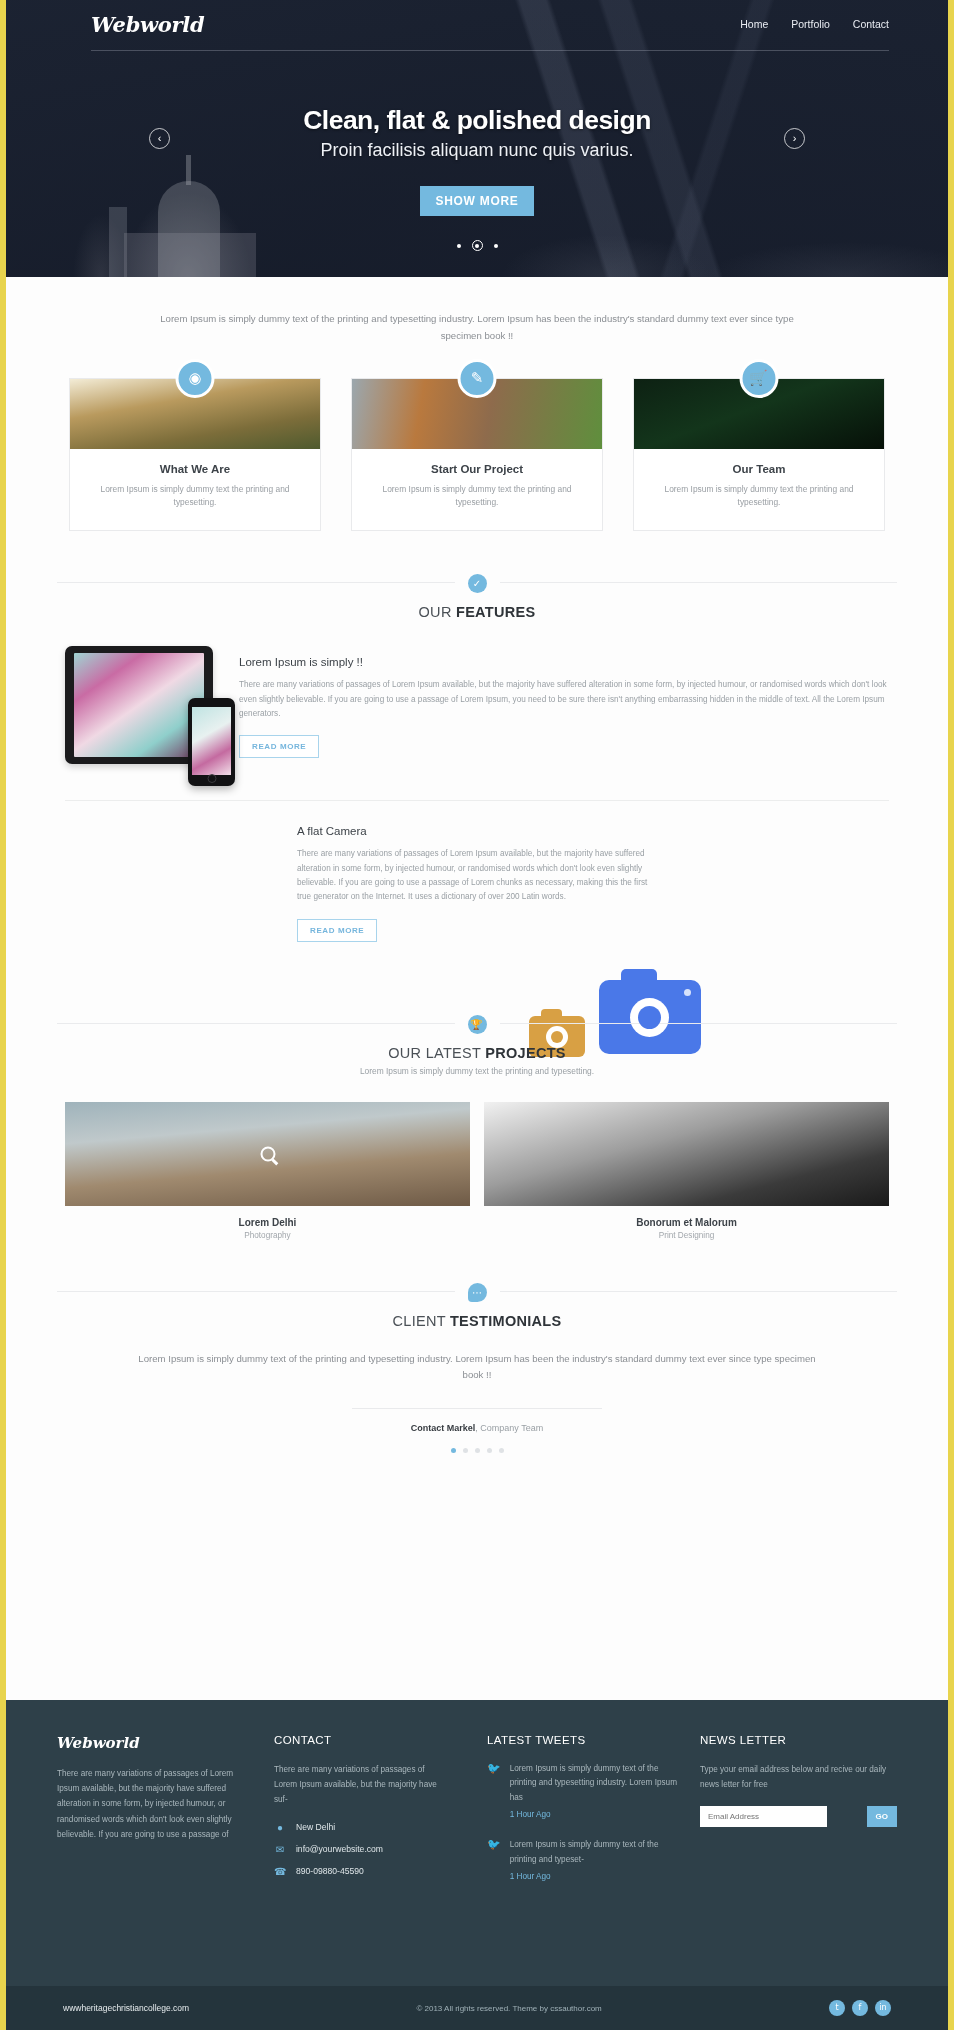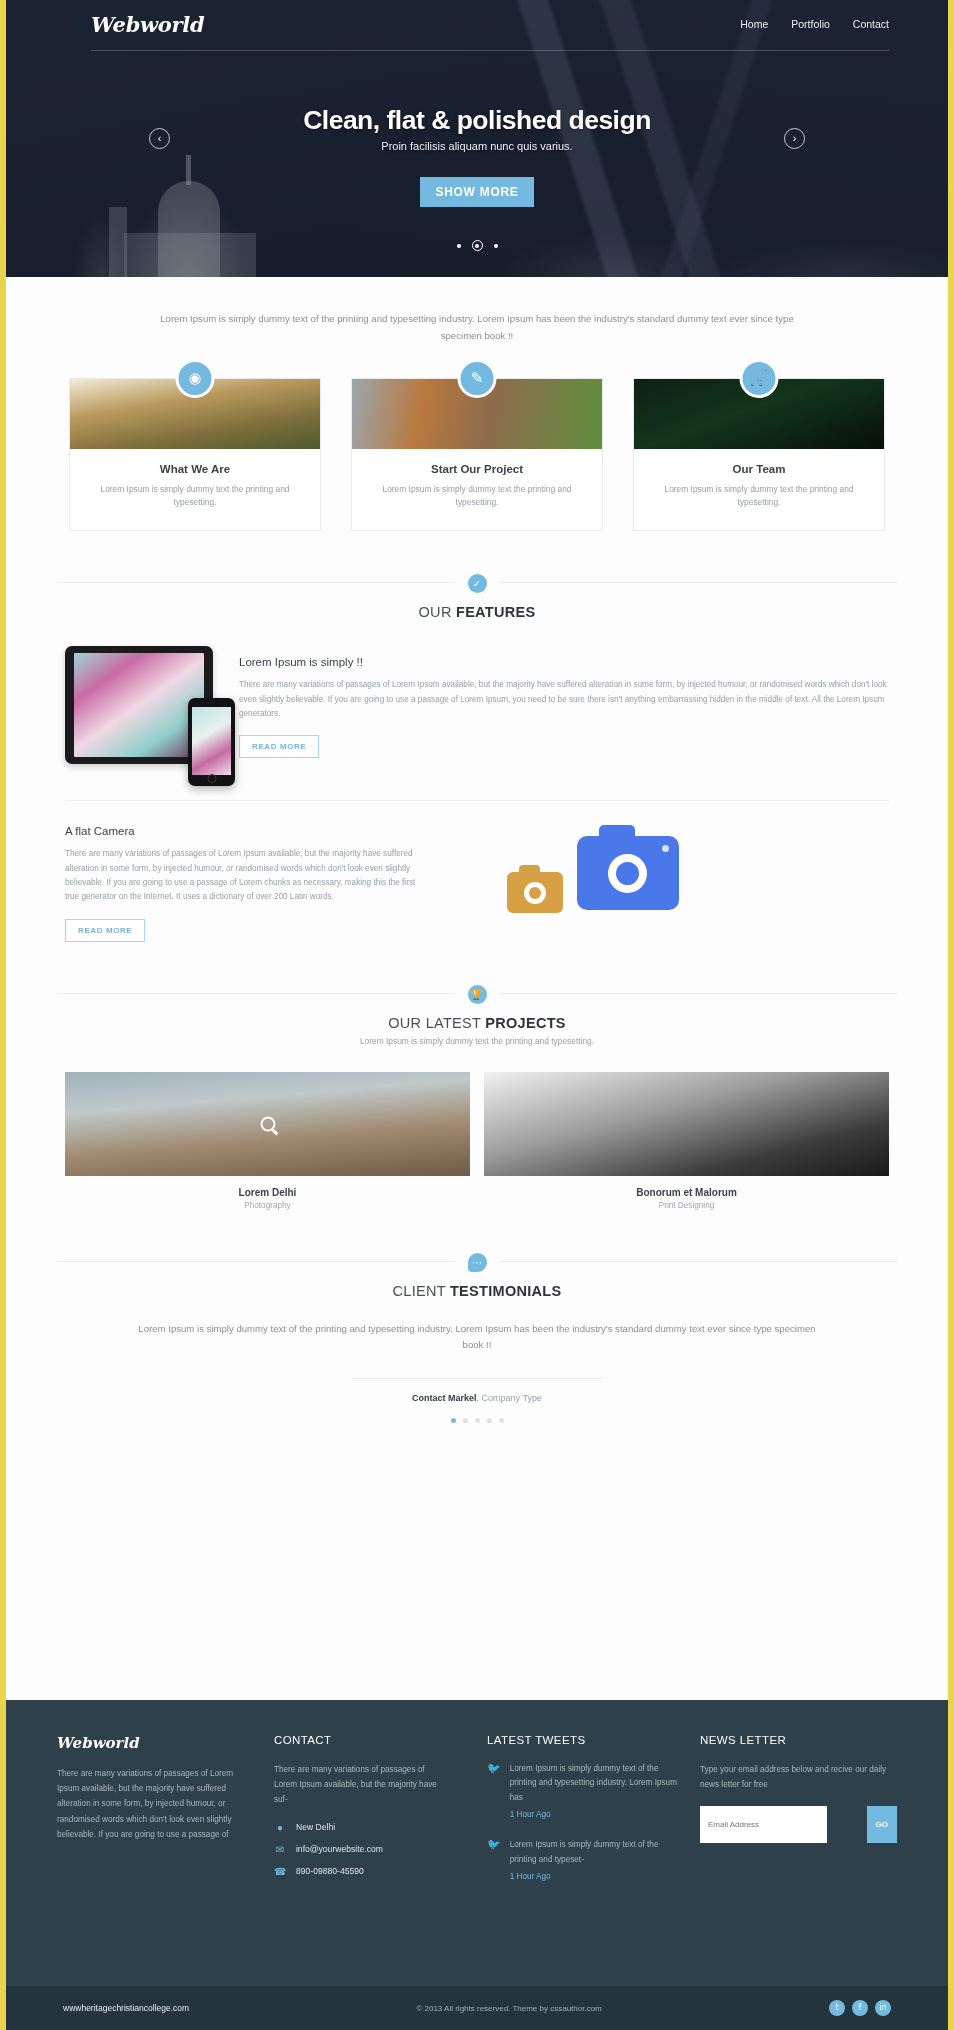--- a/index.html
+++ b/index.html
@@ -77,21 +77,21 @@
   .nav-rule {
     position: absolute; left: 34px; right: 8px; top: 50px; height: 1px;
     background: rgba(200,205,220,0.28);
   }
   .hero-center { position: absolute; left: 0; right: 0; top: 105px; text-align: center; }
   .hero-title {
     color: #fff; font-size: 26.5px; font-weight: bold; letter-spacing: -0.5px;
     text-shadow: 0 1px 3px rgba(0,0,0,0.5);
   }
   .hero-sub {
-    color: #eef1f6; font-size: 11px; margin-top: 4px;
+    color: #eef1f6; font-size: 18px; margin-top: 4px;
     text-shadow: 0 1px 3px rgba(0,0,0,0.5);
   }
   .show-more {
     display: inline-block; margin-top: 25px;
     background: #74b9df; color: #fff; border: none;
     font-size: 12px; font-weight: bold; letter-spacing: 0.7px;
     padding: 8px 16px; cursor: pointer;
   }
   .arrow {
     position: absolute; top: 128px; width: 21px; height: 21px;
@@ -186,21 +186,21 @@
   .feat-h { font-size: 11.5px; color: #3c4248; margin-bottom: 10px; }
   .body-p { font-size: 8.2px; color: #9aa0a5; line-height: 1.75; }
   .read-more {
     display: inline-block; margin-top: 14px; border: 1px solid #a8d4ec;
     color: #76b6dd; background: #fff; font-size: 8px; font-weight: bold;
     letter-spacing: 0.6px; padding: 6px 12px; cursor: pointer;
   }
 
   
   .divider { height: 1px; background: #eceded; margin: 36px 8px 0; }
-  .cam-row { display: flex; gap: 30px; padding: 24px 8px 0; align-items: center; }
+  .cam-row { display: flex; gap: 30px; padding: 24px 8px 0; align-items: center; flex-direction: column; }
   .cam-text { width: 360px; }
   .cam-art { flex: 1; position: relative; height: 110px; }
   .cam-big {
     position: absolute; left: 122px; top: 8px; width: 102px; height: 74px;
     background: #4a78e8; border-radius: 10px;
   }
   .cam-big:before {
     content: ""; position: absolute; left: 22px; top: -11px; width: 36px; height: 13px;
     background: #4a78e8; border-radius: 5px 5px 0 0;
   }
@@ -291,21 +291,21 @@
   .tw-body { font-size: 8.2px; line-height: 1.75; color: #aab7bd; }
   .tw-time { color: #74b9df; margin-top: 3px; }
   .nl-text { font-size: 8.2px; line-height: 1.85; color: #aab7bd; }
   .nl-form { display: flex; margin-top: 14px; gap: 40px; }
   .nl-form input {
     flex: 1; border: none; background: #fff; font-size: 8px; color: #8a9094;
     padding: 6px 8px; outline: none; font-family: "Liberation Sans", sans-serif;
   }
   .nl-form button {
     border: none; background: #74b9df; color: #fff; font-size: 8px; font-weight: bold;
-    padding: 14px 9px; cursor: pointer; font-family: "Liberation Sans", sans-serif;
+    padding: 6px 9px; cursor: pointer; font-family: "Liberation Sans", sans-serif;
   }
   .footer-bar {
     position: absolute; left: 0; right: 0; bottom: 0; height: 44px;
     background: #24343c; display: flex; align-items: center;
   }
   .fb-inner { width: 840px; margin: 0 auto; display: flex; align-items: center; width: 100%; padding: 0 57px; }
   .fb-left { font-size: 8.5px; color: #e6ebed; }
   .fb-center { flex: 1; text-align: center; font-size: 8px; color: #9fb0b7; }
   .socials { display: flex; gap: 7px; }
   .socials i {
@@ -445,21 +445,21 @@
     </div>
 
     <div class="sec-head">
       <div class="rule"></div>
       <div class="sec-badge tm-badge"><span>⋯</span></div>
       <div class="sec-title"><span>CLIENT </span><b>TESTIMONIALS</b></div>
     </div>
 
     <div class="tm-quote">Lorem Ipsum is simply dummy text of the printing and typesetting industry. Lorem Ipsum has been the industry's standard dummy text ever since type specimen book !!</div>
     <div class="tm-sep"></div>
-    <div class="tm-author"><b>Contact Markel</b><span>, Company Type</span></div>
+    <div class="tm-author"><b>Contact Markel</b><span>, Company Team</span></div>
     <div class="tm-dots">
       <i class="on"></i>
       <i></i>
       <i></i>
       <i></i>
       <i></i>
     </div>
   </div>
 
   <div class="footer">

